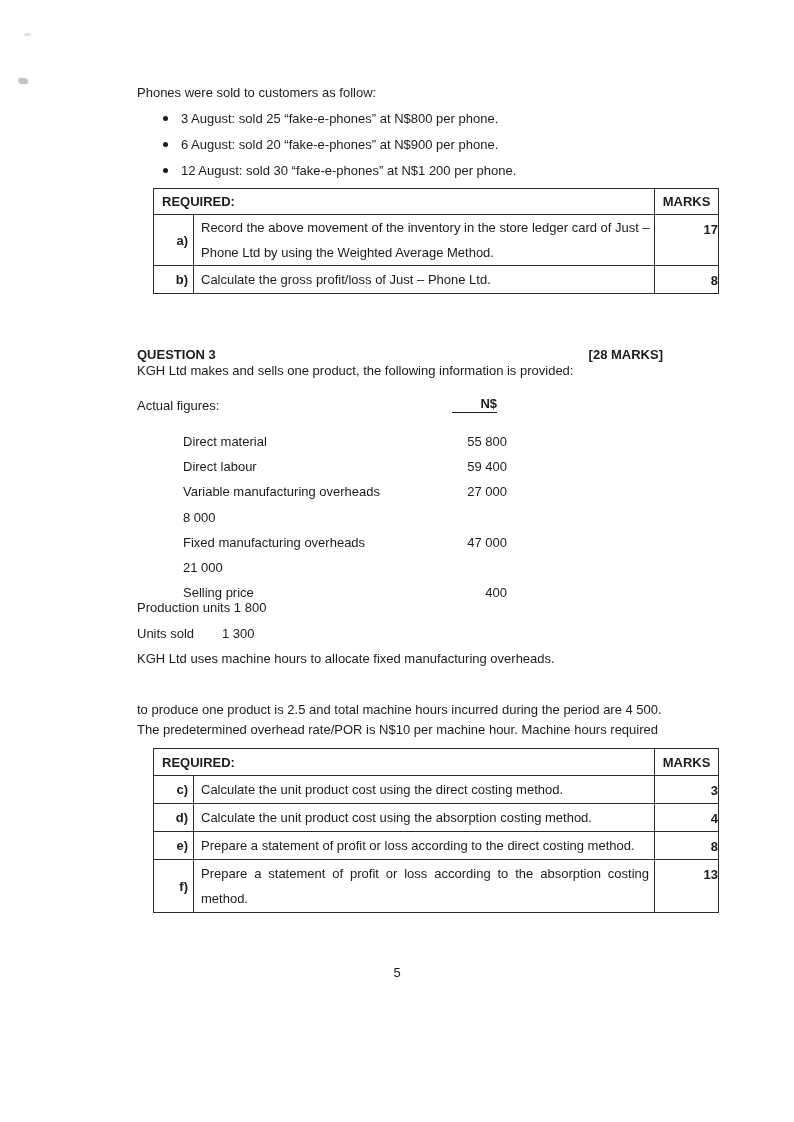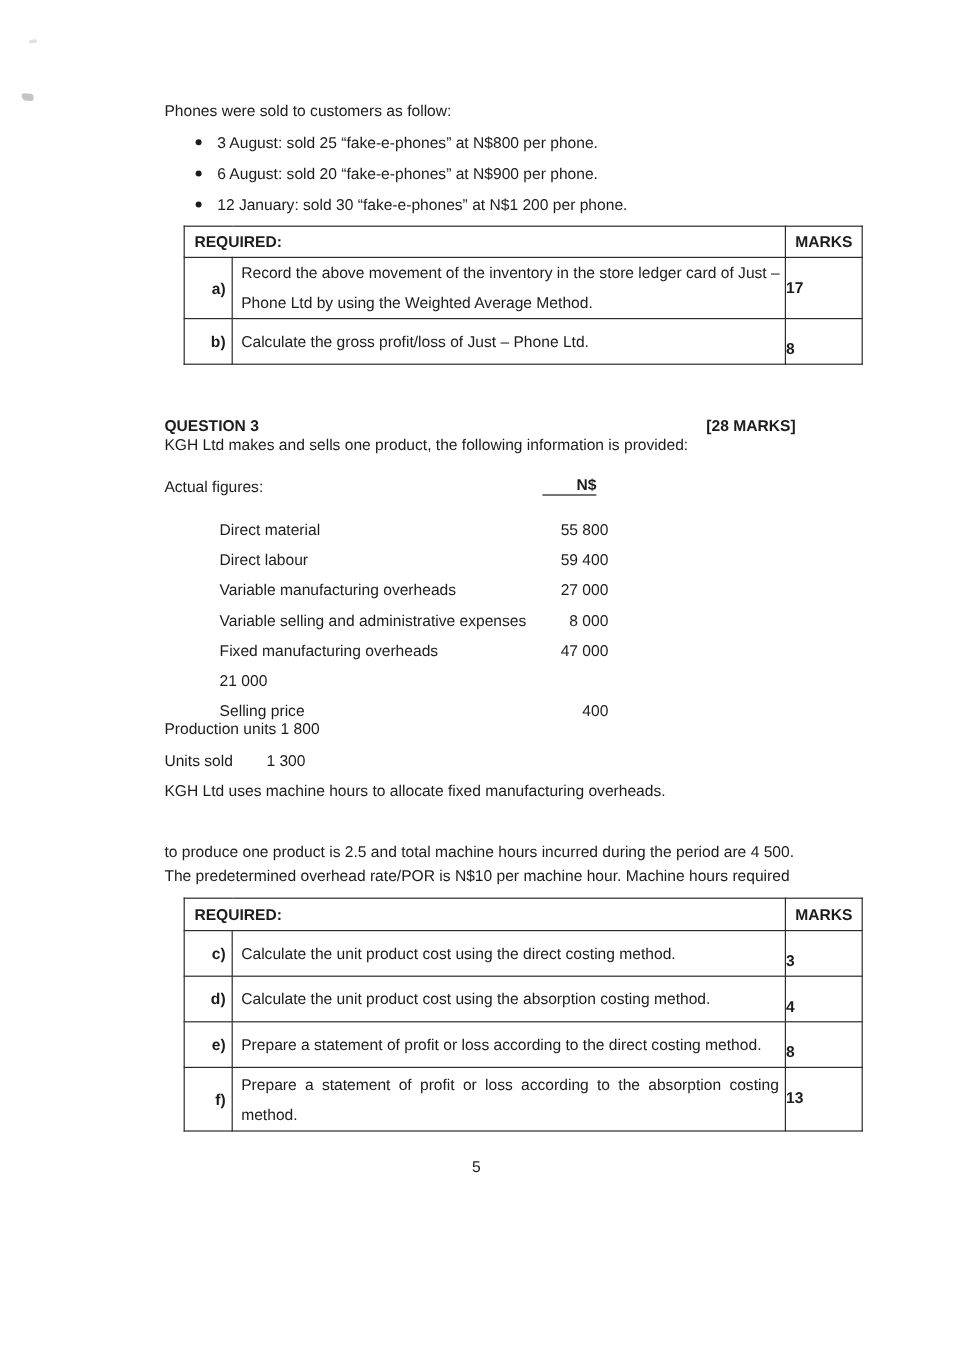--- a/index.html
+++ b/index.html
@@ -26,21 +26,21 @@
          background: #1c1c1c; vertical-align: middle; margin-right: 13px; margin-top: -2px; }
 
   
   table.req { position: absolute; left: 118px; width: 565px; border-collapse: collapse;
               table-layout: fixed; margin-left: 35px; }
   table.req td { border: 1.5px solid #2b2b2b; line-height: 25px; }
   td.hdr-left { font-weight: bold; padding-left: 8px; }
   td.hdr-marks { font-weight: bold; text-align: center; }
   td.lbl { font-weight: bold; text-align: right; padding-right: 5px; vertical-align: middle; }
   td.txt { padding-left: 7px; padding-right: 5px; vertical-align: middle; }
-  td.mrk { font-weight: bold; text-align: left; vertical-align: top; padding-top: 12px; }
+  td.mrk { font-weight: bold; text-align: right; vertical-align: top; padding-top: 2px; }
   .cell-line { white-space: nowrap; }
   .cell-line-justify { white-space: normal; text-align: justify; text-align-last: justify; }
 
   
   .figures { position: absolute; left: 183px; top: 423px; width: 324px; margin-top: 11px; }
   .fig-row { height: 25.2px; display: flex; justify-content: space-between; align-items: flex-start; }
   .fig-row span { white-space: nowrap; }
 
   .nd-underline { position: absolute; left: 452px; top: 396px; width: 45px;
                   border-bottom: 1.5px solid #1c1c1c; text-align: right;
@@ -59,21 +59,21 @@
 
 <div class="abs" style="left:137px; top:85px;">Phones were sold to customers as follow:</div>
 
 <div class="bullet-row" style="top:111px">
   <span class="dot"></span><span>3 August: sold 25 “fake-e-phones” at N$800 per phone.</span>
 </div>
 <div class="bullet-row" style="top:137px">
   <span class="dot"></span><span>6 August: sold 20 “fake-e-phones” at N$900 per phone.</span>
 </div>
 <div class="bullet-row" style="top:163px">
-  <span class="dot"></span><span>12 January: sold 30 “fake-e-phones” at N$1 200 per phone.</span>
+  <span class="dot"></span><span>12 August: sold 30 “fake-e-phones” at N$1 200 per phone.</span>
 </div>
 
 <table class="req" style="top:188px">
   <colgroup>
       <col style="width:40px">
       <col style="width:461px">
       <col style="width:64px">
     </colgroup>
   <tbody>
       <tr style="height:25px">
@@ -115,21 +115,20 @@
   </div>
   <div class="fig-row">
     <span>Direct labour</span>
     <span>59 400</span>
   </div>
   <div class="fig-row">
     <span>Variable manufacturing overheads</span>
     <span>27 000</span>
   </div>
   <div class="fig-row">
-    <span>Variable selling and administrative expenses</span>
     <span>8 000</span>
   </div>
   <div class="fig-row">
     <span>Fixed manufacturing overheads</span>
     <span>47 000</span>
   </div>
   <div class="fig-row">
     <span>21 000</span>
   </div>
   <div class="fig-row">

